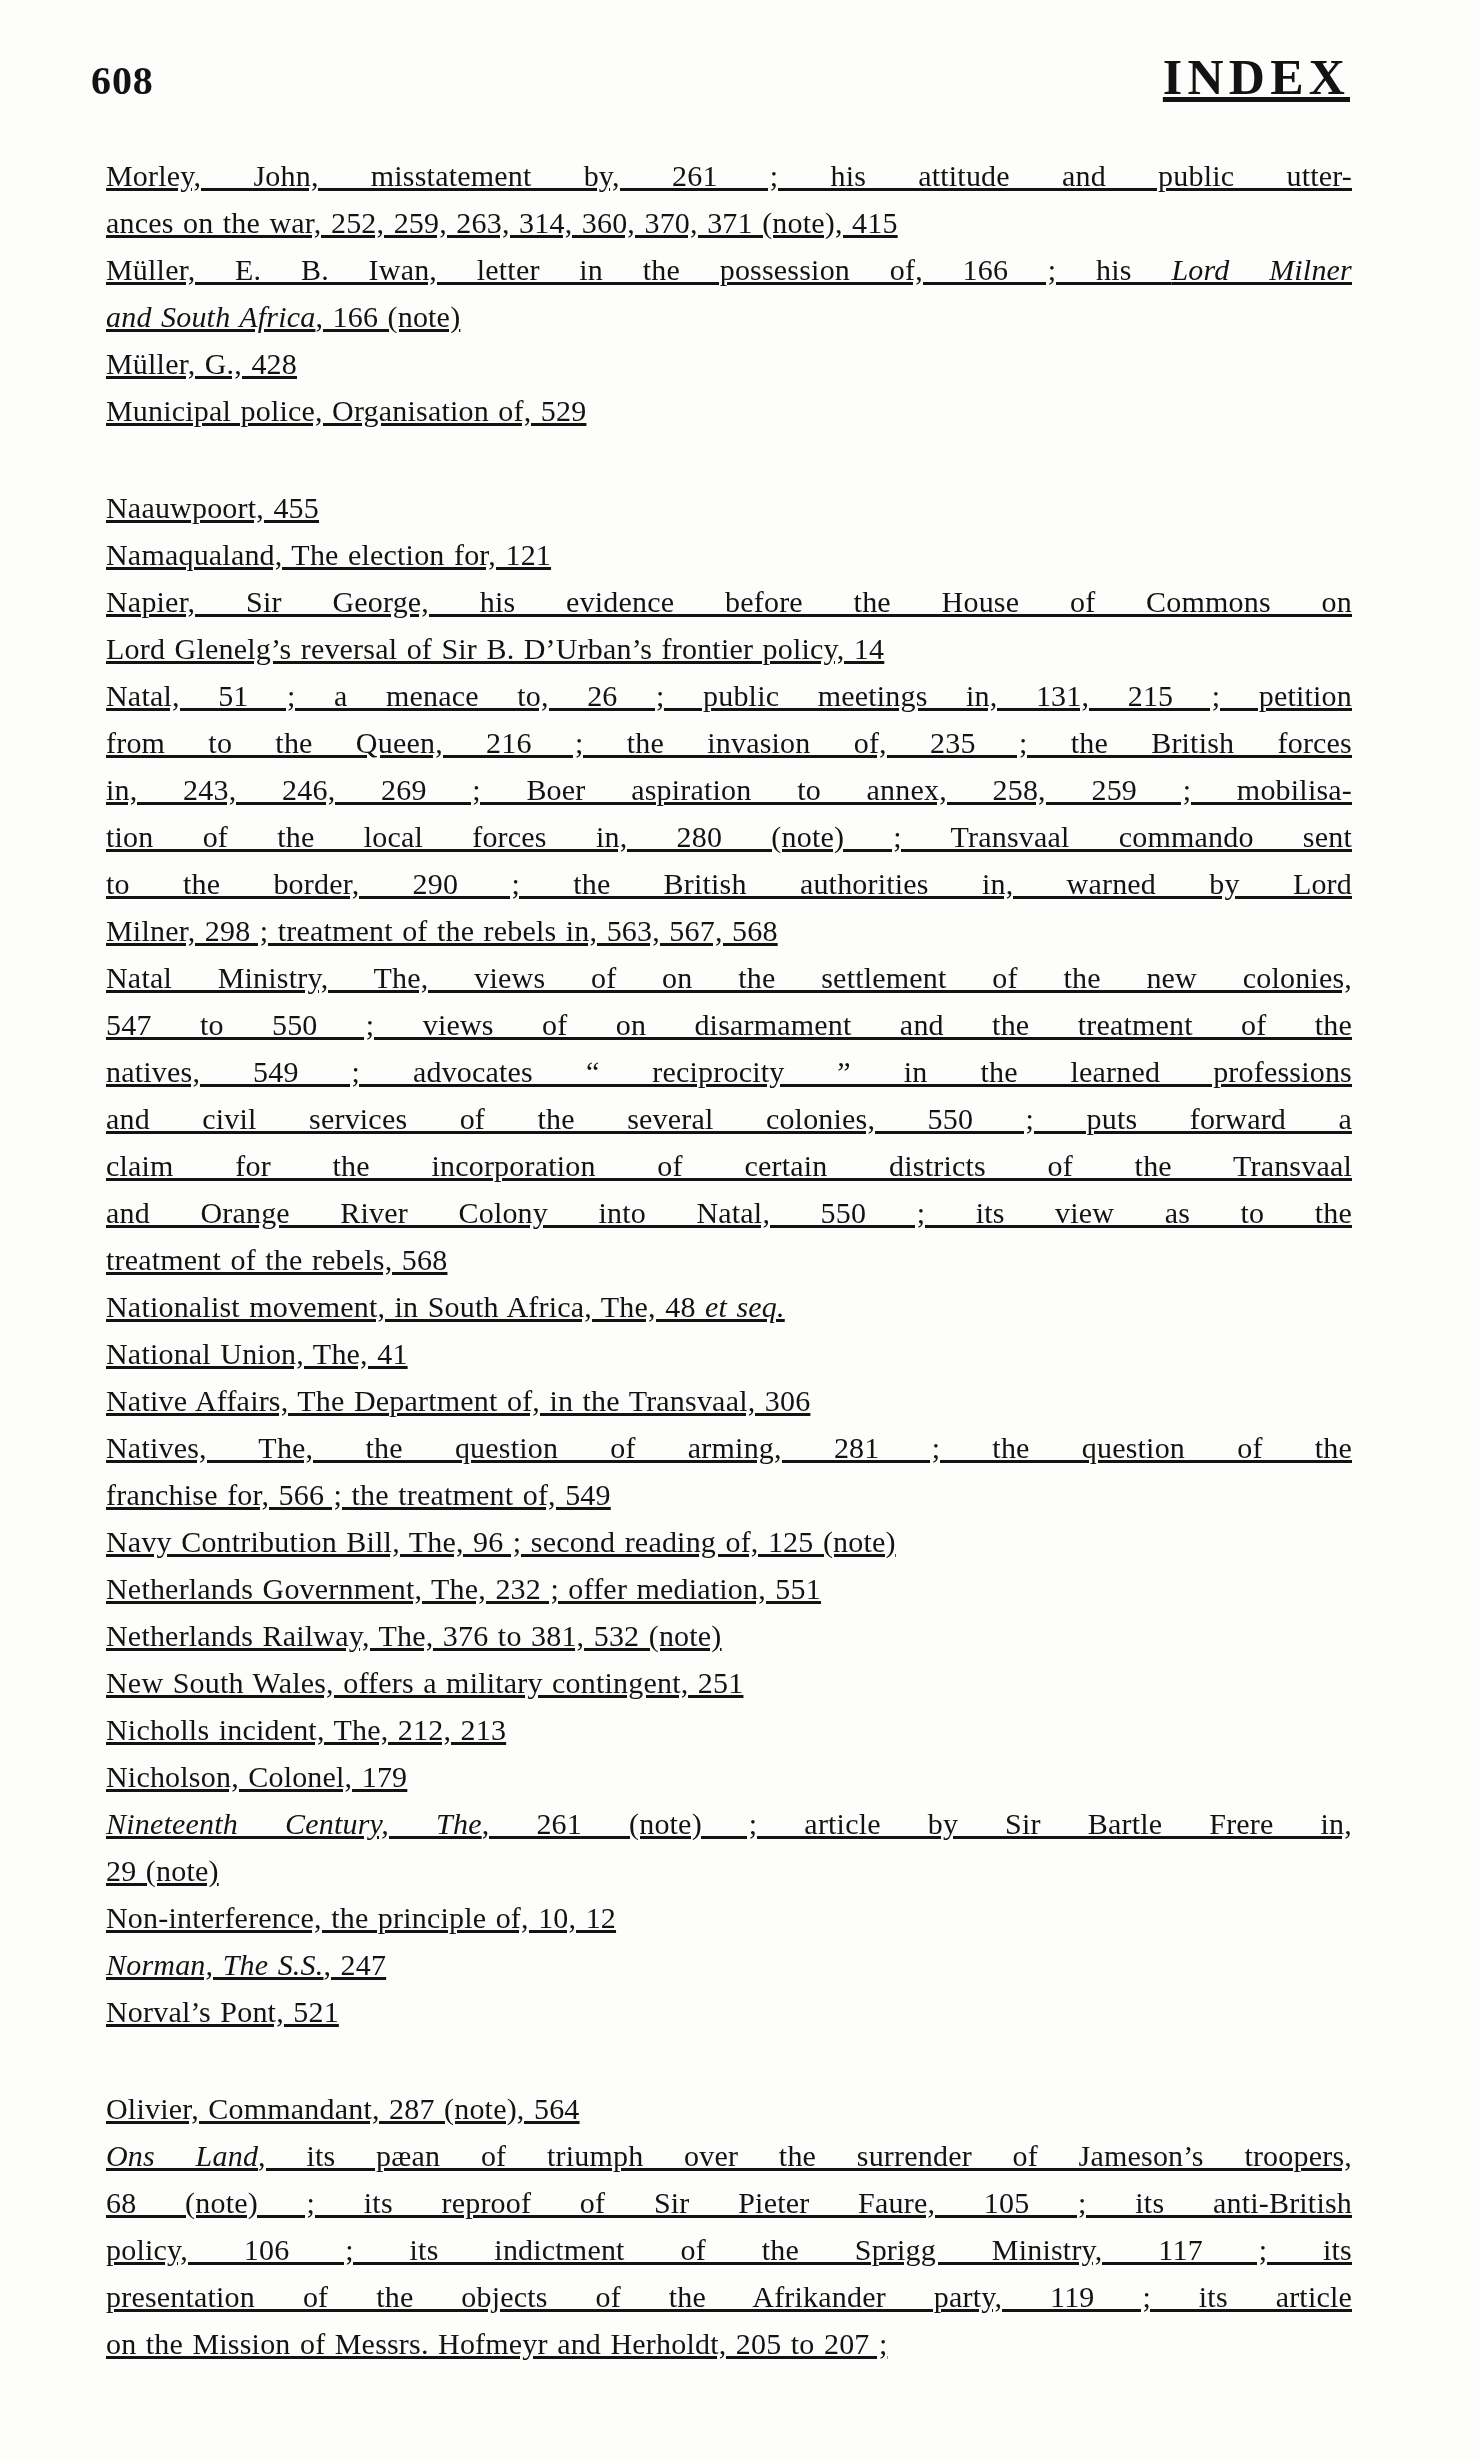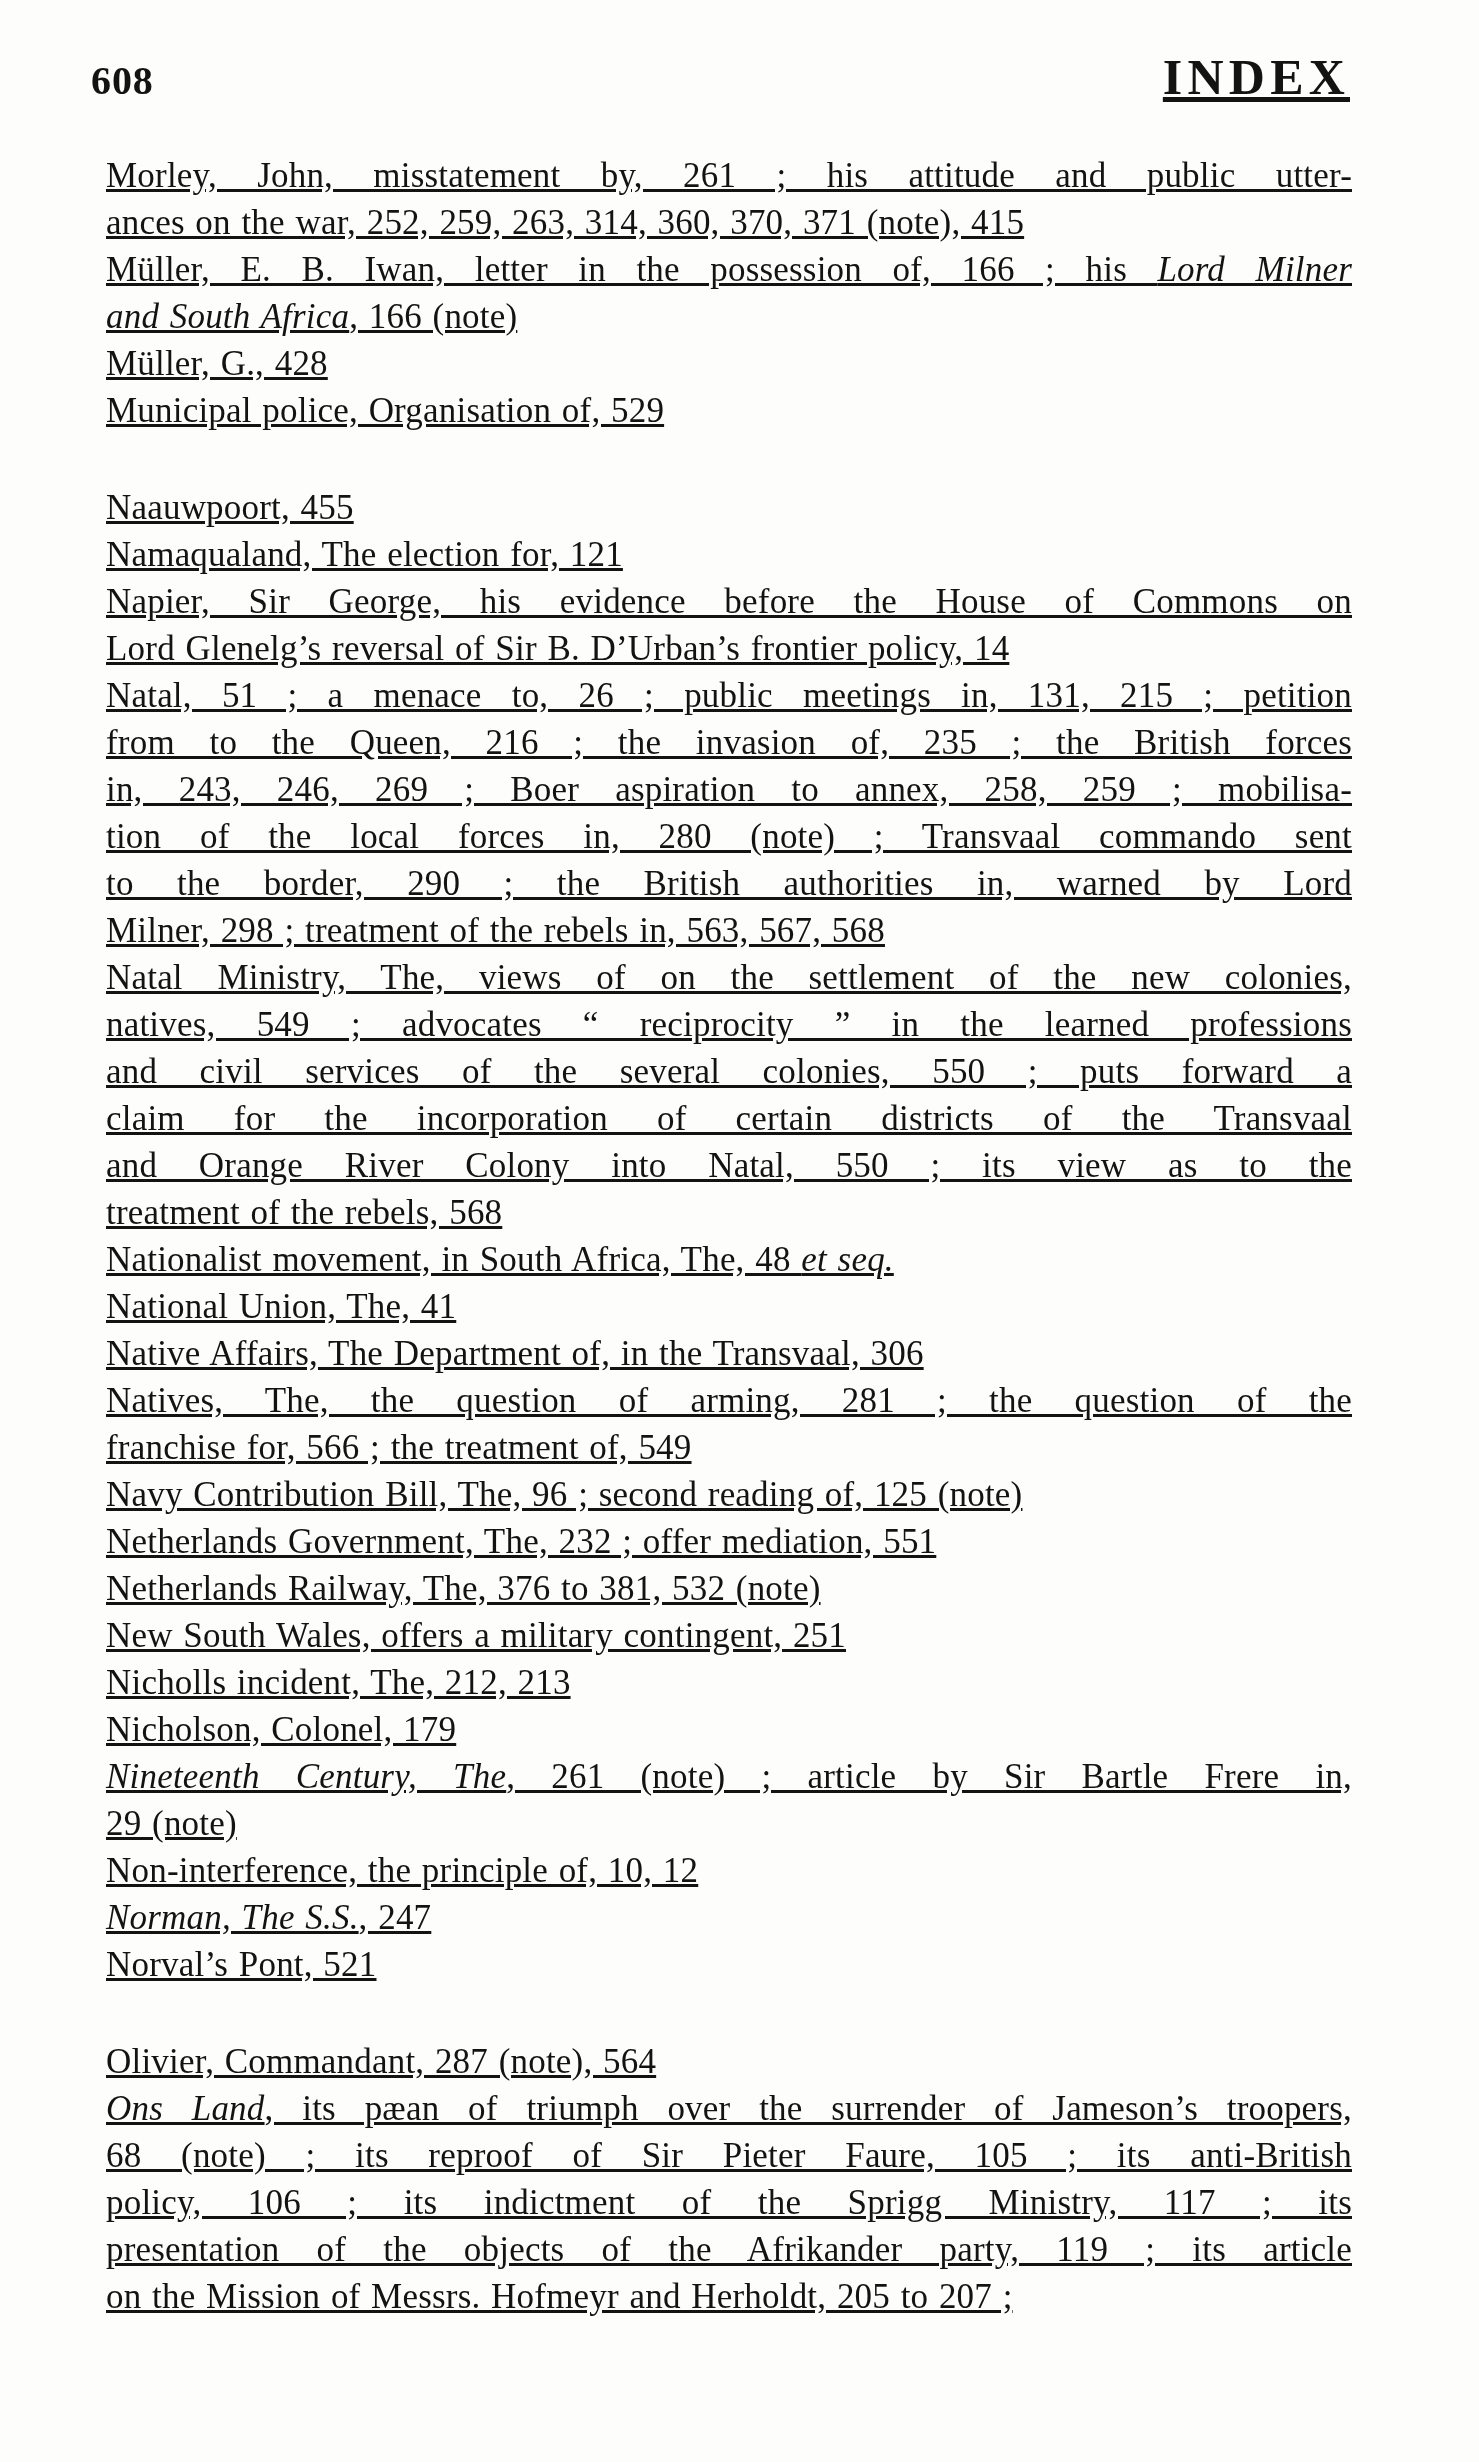--- a/index.html
+++ b/index.html
@@ -35,21 +35,21 @@
   .page-title {
     margin: 0;
     text-align: right;
     font-size: 50px;
     font-weight: bold;
     letter-spacing: 5.2px;
     line-height: 1.1;
   }
   .index-content {
     margin: 33px 128px 0 106px;
-    font-size: 35px;
+    font-size: 30px;
     line-height: 47px;
     letter-spacing: 0.2px;
     word-spacing: 1.7px;
   }
   .entry {
     padding-left: 80px;
     text-indent: -80px;
     margin: 0;
   }
   .entry.gap {
@@ -104,20 +104,21 @@
       <div class="entry">
         <div class="line j"><span>Natal, 51 ;  a menace to, 26 ;  public meetings in, 131, 215 ;  petition</span></div>
         <div class="line cont j"><span>from to the Queen, 216 ;  the invasion of, 235 ;  the British forces</span></div>
         <div class="line cont j"><span>in, 243, 246, 269 ;  Boer aspiration to annex, 258, 259 ;  mobilisa-</span></div>
         <div class="line cont j"><span>tion of the local forces in, 280 (note) ;  Transvaal commando sent</span></div>
         <div class="line cont j"><span>to the border, 290 ;  the British authorities in, warned by Lord</span></div>
         <div class="line cont"><span>Milner, 298 ;  treatment of the rebels in, 563, 567, 568</span></div>
       </div>
       <div class="entry">
         <div class="line j"><span>Natal Ministry, The, views of on the settlement of the new colonies,</span></div>
+        <div class="line cont j"><span>547 to 550 ;  views of on disarmament and the treatment of the</span></div>
         <div class="line cont j"><span>natives, 549 ;  advocates “ reciprocity ” in the learned professions</span></div>
         <div class="line cont j"><span>and civil services of the several colonies, 550 ;  puts forward a</span></div>
         <div class="line cont j"><span>claim for the incorporation of certain districts of the Transvaal</span></div>
         <div class="line cont j"><span>and Orange River Colony into Natal, 550 ;  its view as to the</span></div>
         <div class="line cont"><span>treatment of the rebels, 568</span></div>
       </div>
       <div class="entry">
         <div class="line"><span>Nationalist movement, in South Africa, The, 48 </span><em>et seq.</em></div>
       </div>
       <div class="entry">

